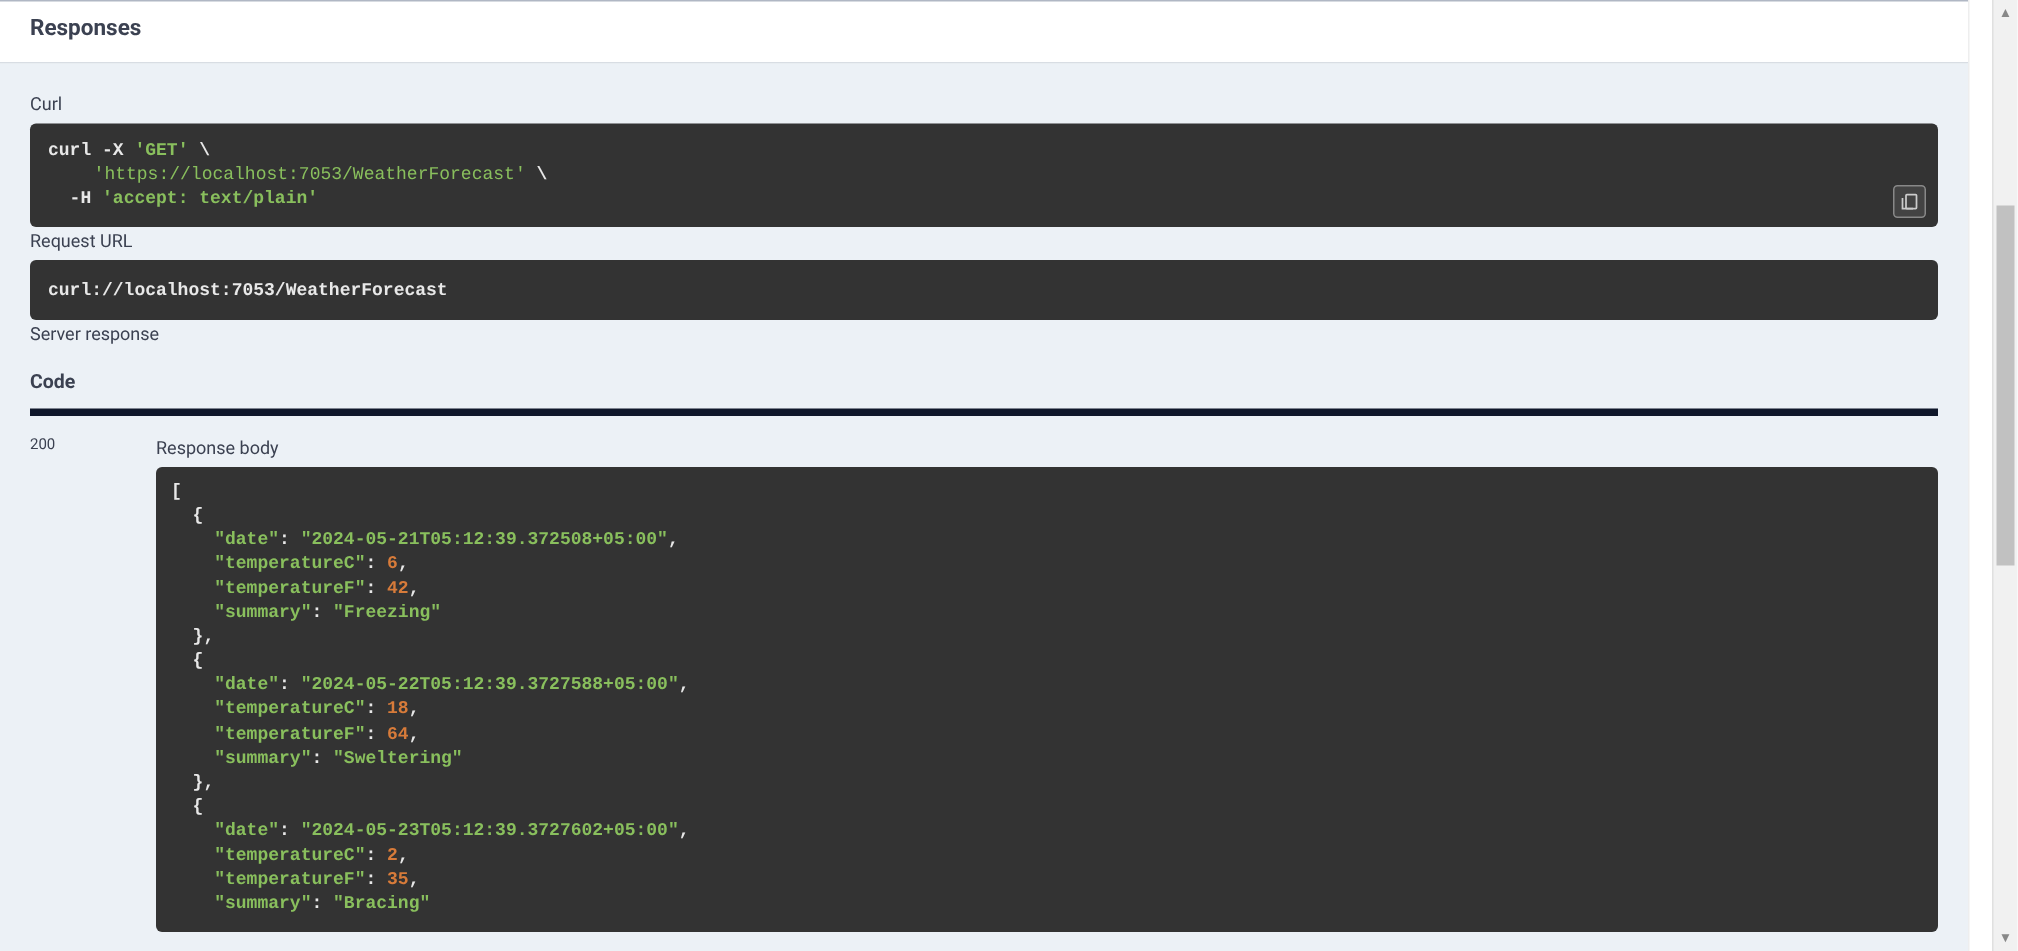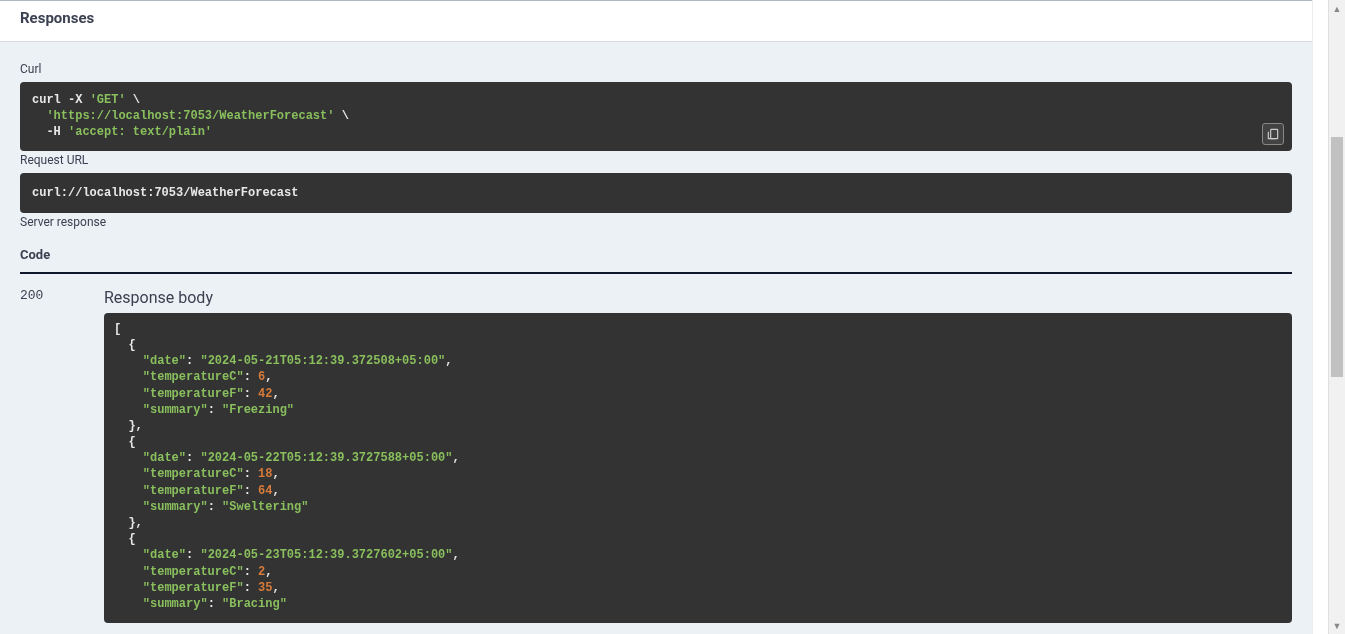--- a/index.html
+++ b/index.html
@@ -93,36 +93,36 @@
     color: #ccc;
   }
   .copy-btn svg { width: 14px; height: 14px; }
 
   .tbl {
     width: 100%;
     margin-top: 10px;
   }
   .tbl-head {
     display: flex;
-    border-bottom: 2px solid #0f172a;
+    border-bottom: 5px solid #0f172a;
     padding: 8px 0 10px 0;
     gap: 48px;
   }
   .col-code { width: 84px; font-size: 13px; font-weight: 700; color: var(--text-dark); }
   .col-details { flex: 1; font-size: 13px; font-weight: 700; color: var(--text-dark); }
   .tbl-row {
     display: flex;
     padding: 14px 0 0 0;
     align-items: flex-start;
   }
-  .tbl-row .col-code { font-weight: 400; font-size: 13px; font-family: Liberation Mono, monospace; }
+  .tbl-row .col-code { font-weight: 400; font-size: 10px; }
   .tbl-row .col-details { font-weight: 400; }
 
   .resp-body-label {
-    font-size: 16px;
+    font-size: 12px;
     color: var(--text-dark);
     margin: 0 0 6px 0;
   }
   .json-block {
     background: var(--bg-dark);
     color: var(--text-light);
     font-family: Consolas, "Courier New", monospace;
     font-size: 12px;
     line-height: 1.35;
     padding: 8px 10px;
@@ -136,21 +136,21 @@
     position: relative;
   }
   .json-key { color: var(--json-key); font-weight: 700; }
   .json-str { color: var(--json-str); font-weight: 700; }
   .json-num { color: var(--json-num); font-weight: 700; }
   .json-punct { color: var(--json-punct); font-weight: 700; }
 
   .curl-cmd .kw { font-weight: 700; color: #e8e8e8; }
   .curl-cmd .flag { font-weight: 700; color: #e8e8e8; }
   .curl-cmd .method { color: var(--json-str); font-weight: 700; }
-  .curl-cmd .url { color: var(--json-str); font-weight: 700; }
+  .curl-cmd .url { color: var(--json-str); font-weight: 400; margin-left: 16px; }
   .curl-cmd .header { color: var(--json-str); font-weight: 700; }
   .curl-cmd .slash { color: #e8e8e8; font-weight: 700; }
 
   
   .outer-scroll {
     width: 17px;
     background: #f1f1f1;
     height: 100%;
     position: relative;
     border-left: 1px solid #e0e0e0;

